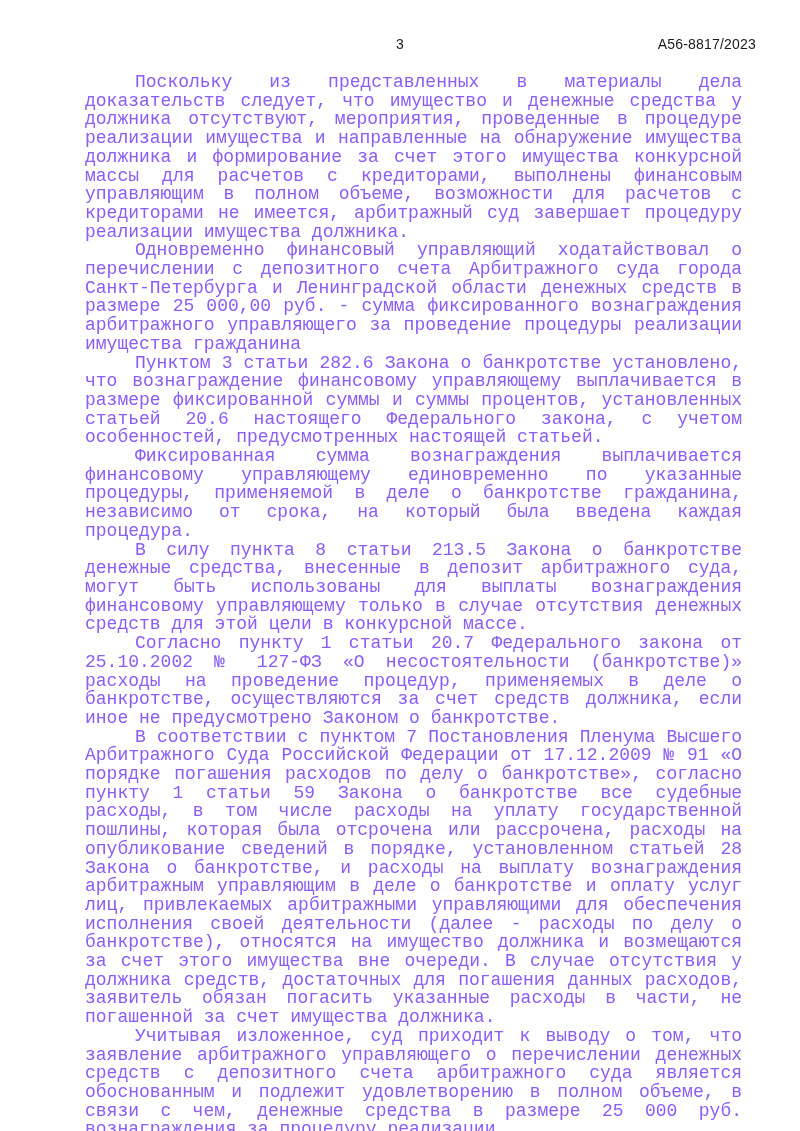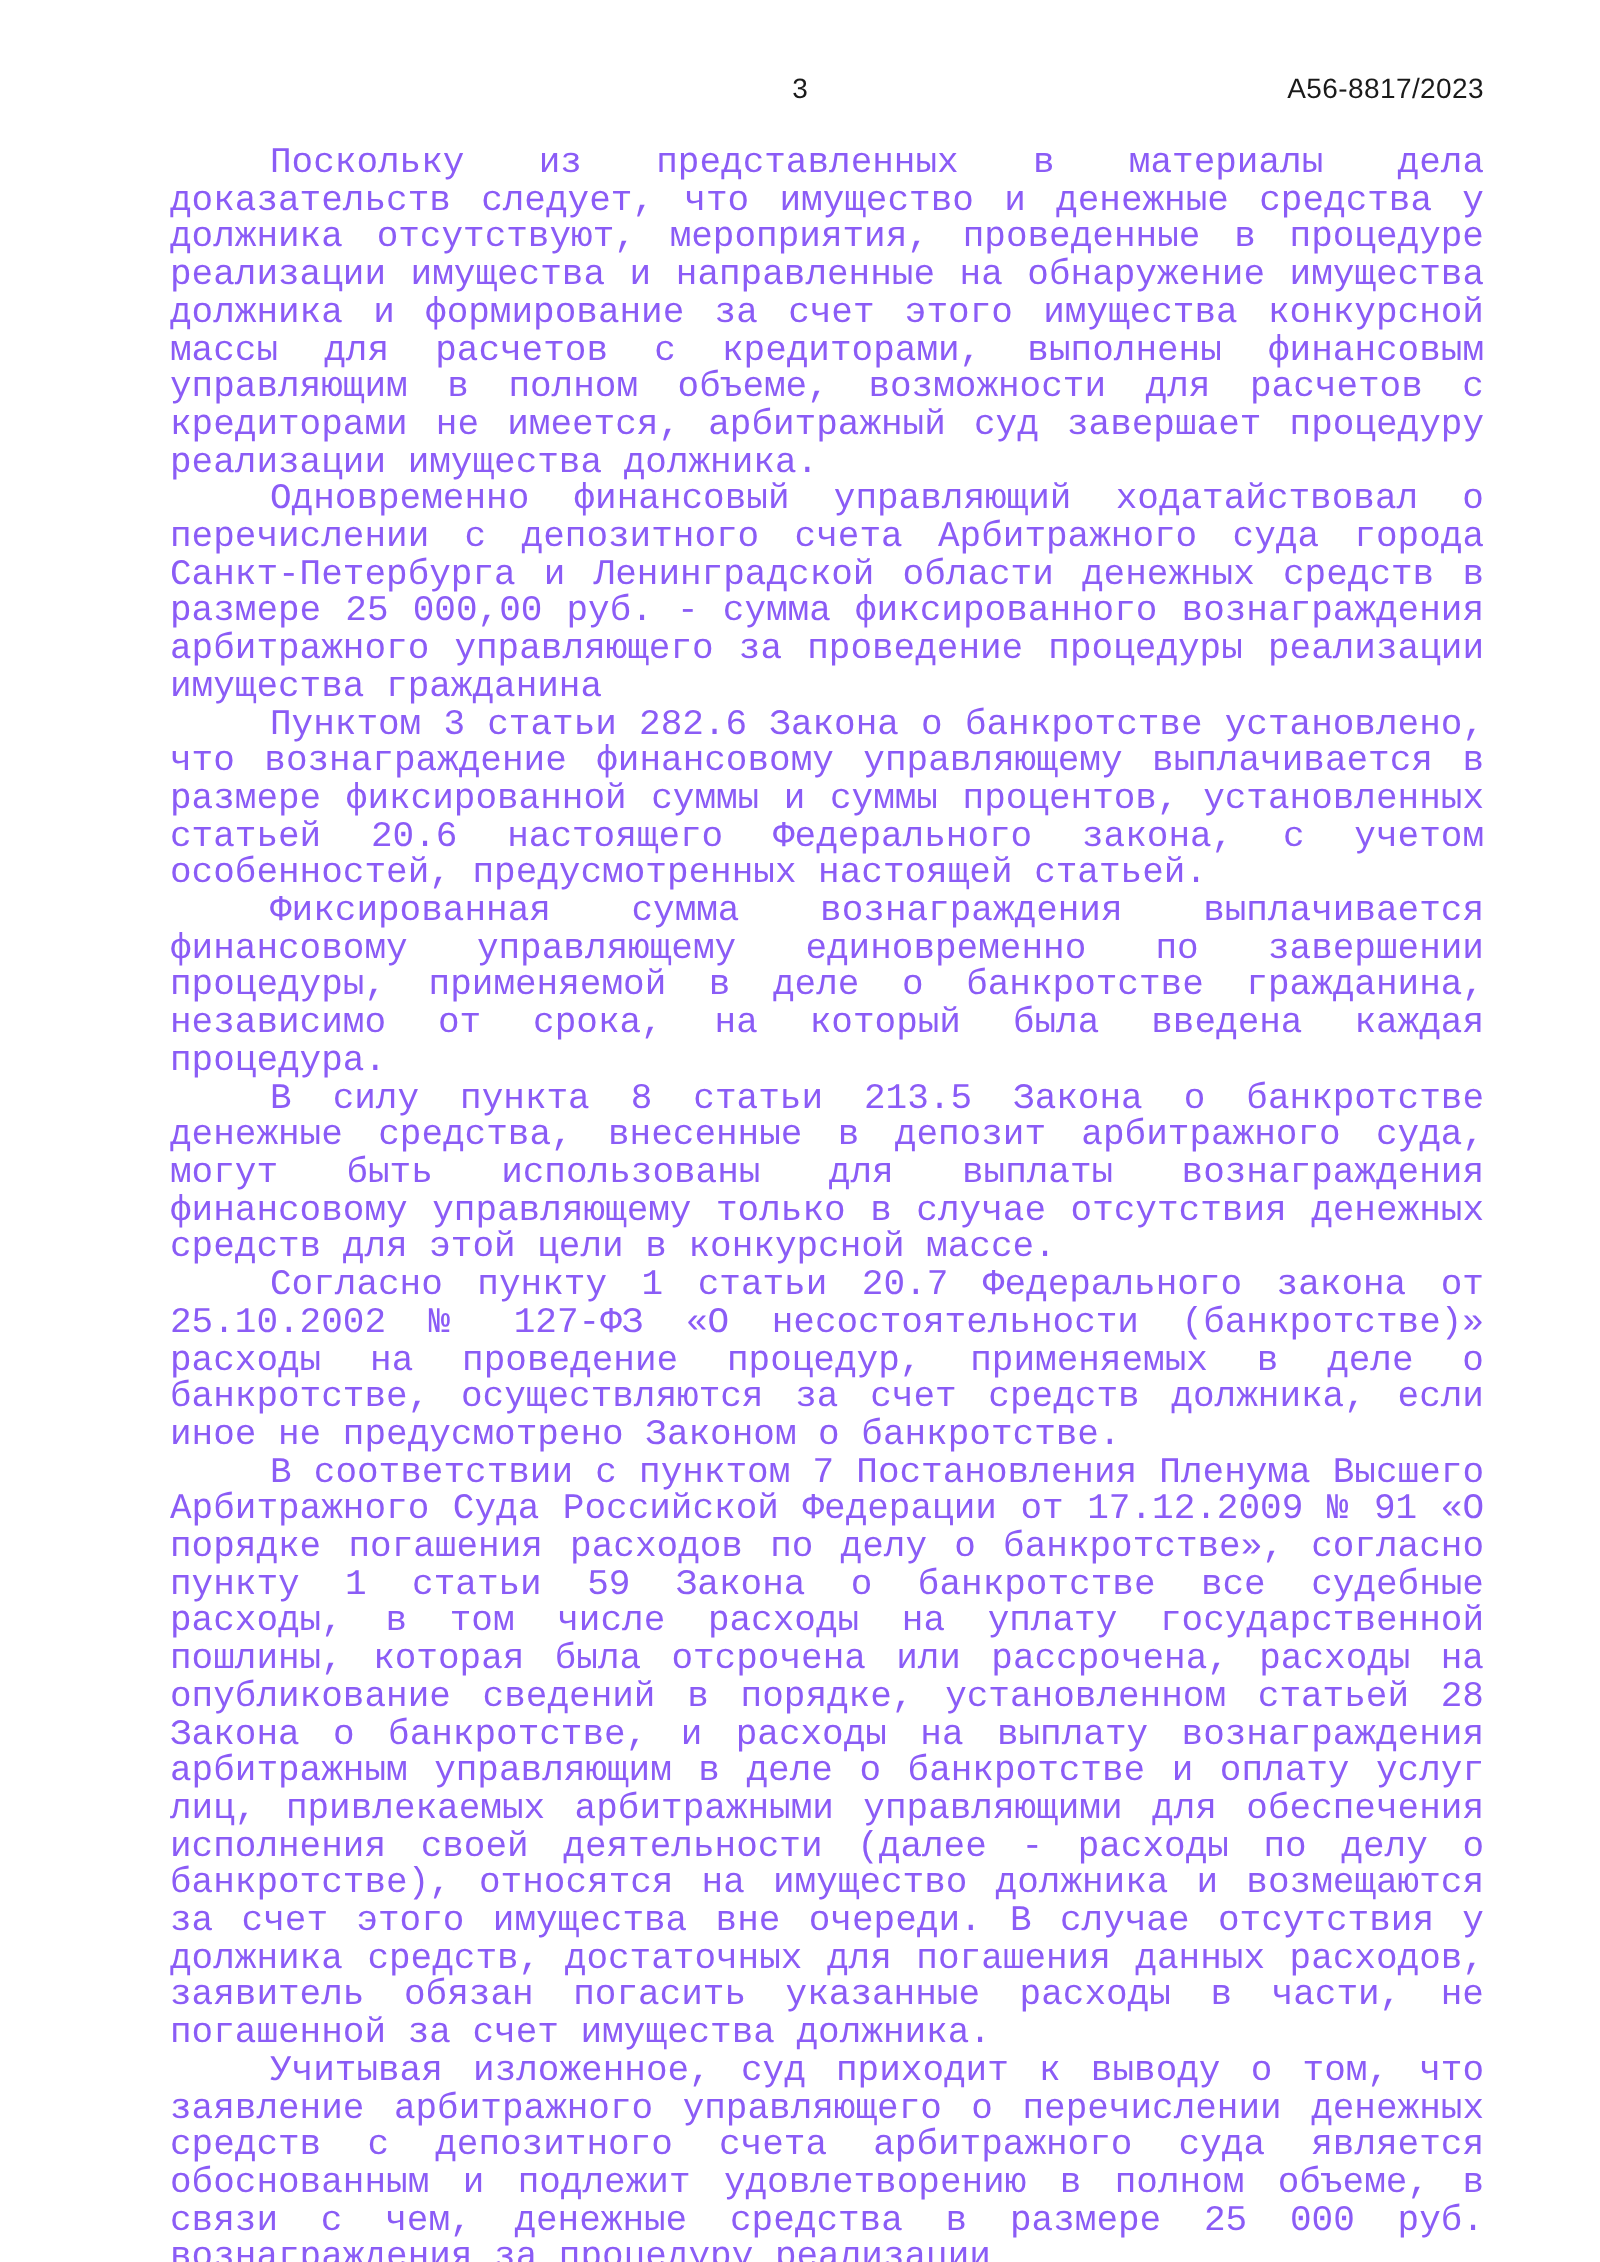--- a/index.html
+++ b/index.html
@@ -26,21 +26,21 @@
   }
   .page-number {
     position: absolute;
     left: 0;
     right: 0;
     top: 36px;
     text-align: center;
   }
   .case-number {
     position: absolute;
-    right: 58px;
+    right: 44px;
     top: 36px;
     letter-spacing: 0.2px;
   }
   .doc-body {
     margin: 17px 58px 0 85px; 
     font-family: Liberation Mono, monospace;
     font-size: 18px;
     line-height: 18.7px;
     text-align: justify;
     color: #8b5cf6;
@@ -58,20 +58,20 @@
 
   <div class="page-header">
     <div class="page-number">3</div>
     <div class="case-number">А56-8817/2023</div>
   </div>
 
   <div class="doc-body">
     <p>Поскольку из представленных в материалы дела доказательств следует, что имущество и денежные средства у должника отсутствуют, мероприятия, проведенные в процедуре реализации имущества и направленные на обнаружение имущества должника и формирование за счет этого имущества конкурсной массы для расчетов с кредиторами, выполнены финансовым управляющим в полном объеме, возможности для расчетов с кредиторами не имеется, арбитражный суд завершает процедуру реализации имущества должника.</p>
     <p>Одновременно финансовый управляющий ходатайствовал о перечислении с депозитного счета Арбитражного суда города Санкт-Петербурга и Ленинградской области денежных средств в размере 25&nbsp;000,00 руб. - сумма фиксированного вознаграждения арбитражного управляющего за проведение процедуры реализации имущества гражданина</p>
     <p>Пунктом 3 статьи 282.6 Закона о банкротстве установлено, что вознаграждение финансовому управляющему выплачивается в размере фиксированной суммы и суммы процентов, установленных статьей 20.6 настоящего Федерального закона, с учетом особенностей, предусмотренных настоящей статьей.</p>
-    <p>Фиксированная сумма вознаграждения выплачивается финансовому управляющему единовременно по завершении процедуры, применяемой в деле о банкротстве гражданина, независимо от срока, на который была введена каждая процедура.</p>
+    <p>Фиксированная сумма вознаграждения выплачивается финансовому управляющему единовременно по указанные процедуры, применяемой в деле о банкротстве гражданина, независимо от срока, на который была введена каждая процедура.</p>
     <p>В силу пункта 8 статьи 213.5 Закона о банкротстве денежные средства, внесенные в депозит арбитражного суда, могут быть использованы для выплаты вознаграждения финансовому управляющему только в случае отсутствия денежных средств для этой цели в конкурсной массе.</p>
     <p>Согласно пункту 1 статьи 20.7 Федерального закона от 25.10.2002 № 127-ФЗ «О несостоятельности (банкротстве)» расходы на проведение процедур, применяемых в деле о банкротстве, осуществляются за счет средств должника, если иное не предусмотрено Законом о банкротстве.</p>
     <p>В соответствии с пунктом 7 Постановления Пленума Высшего Арбитражного Суда Российской Федерации от 17.12.2009 № 91 «О порядке погашения расходов по делу о банкротстве», согласно пункту 1 статьи 59 Закона о банкротстве все судебные расходы, в том числе расходы на уплату государственной пошлины, которая была отсрочена или рассрочена, расходы на опубликование сведений в порядке, установленном статьей 28 Закона о банкротстве, и расходы на выплату вознаграждения арбитражным управляющим в деле о банкротстве и оплату услуг лиц, привлекаемых арбитражными управляющими для обеспечения исполнения своей деятельности (далее - расходы по делу о банкротстве), относятся на имущество должника и возмещаются за счет этого имущества вне очереди. В случае отсутствия у должника средств, достаточных для погашения данных расходов, заявитель обязан погасить указанные расходы в части, не погашенной за счет имущества должника.</p>
     <p>Учитывая изложенное, суд приходит к выводу о том, что заявление арбитражного управляющего о перечислении денежных средств с депозитного счета арбитражного суда является обоснованным и подлежит удовлетворению в полном объеме, в связи с чем, денежные средства в размере 25&nbsp;000 руб. вознаграждения за процедуру реализации</p>
   </div>
 
 </div>
 
 </body></html>

